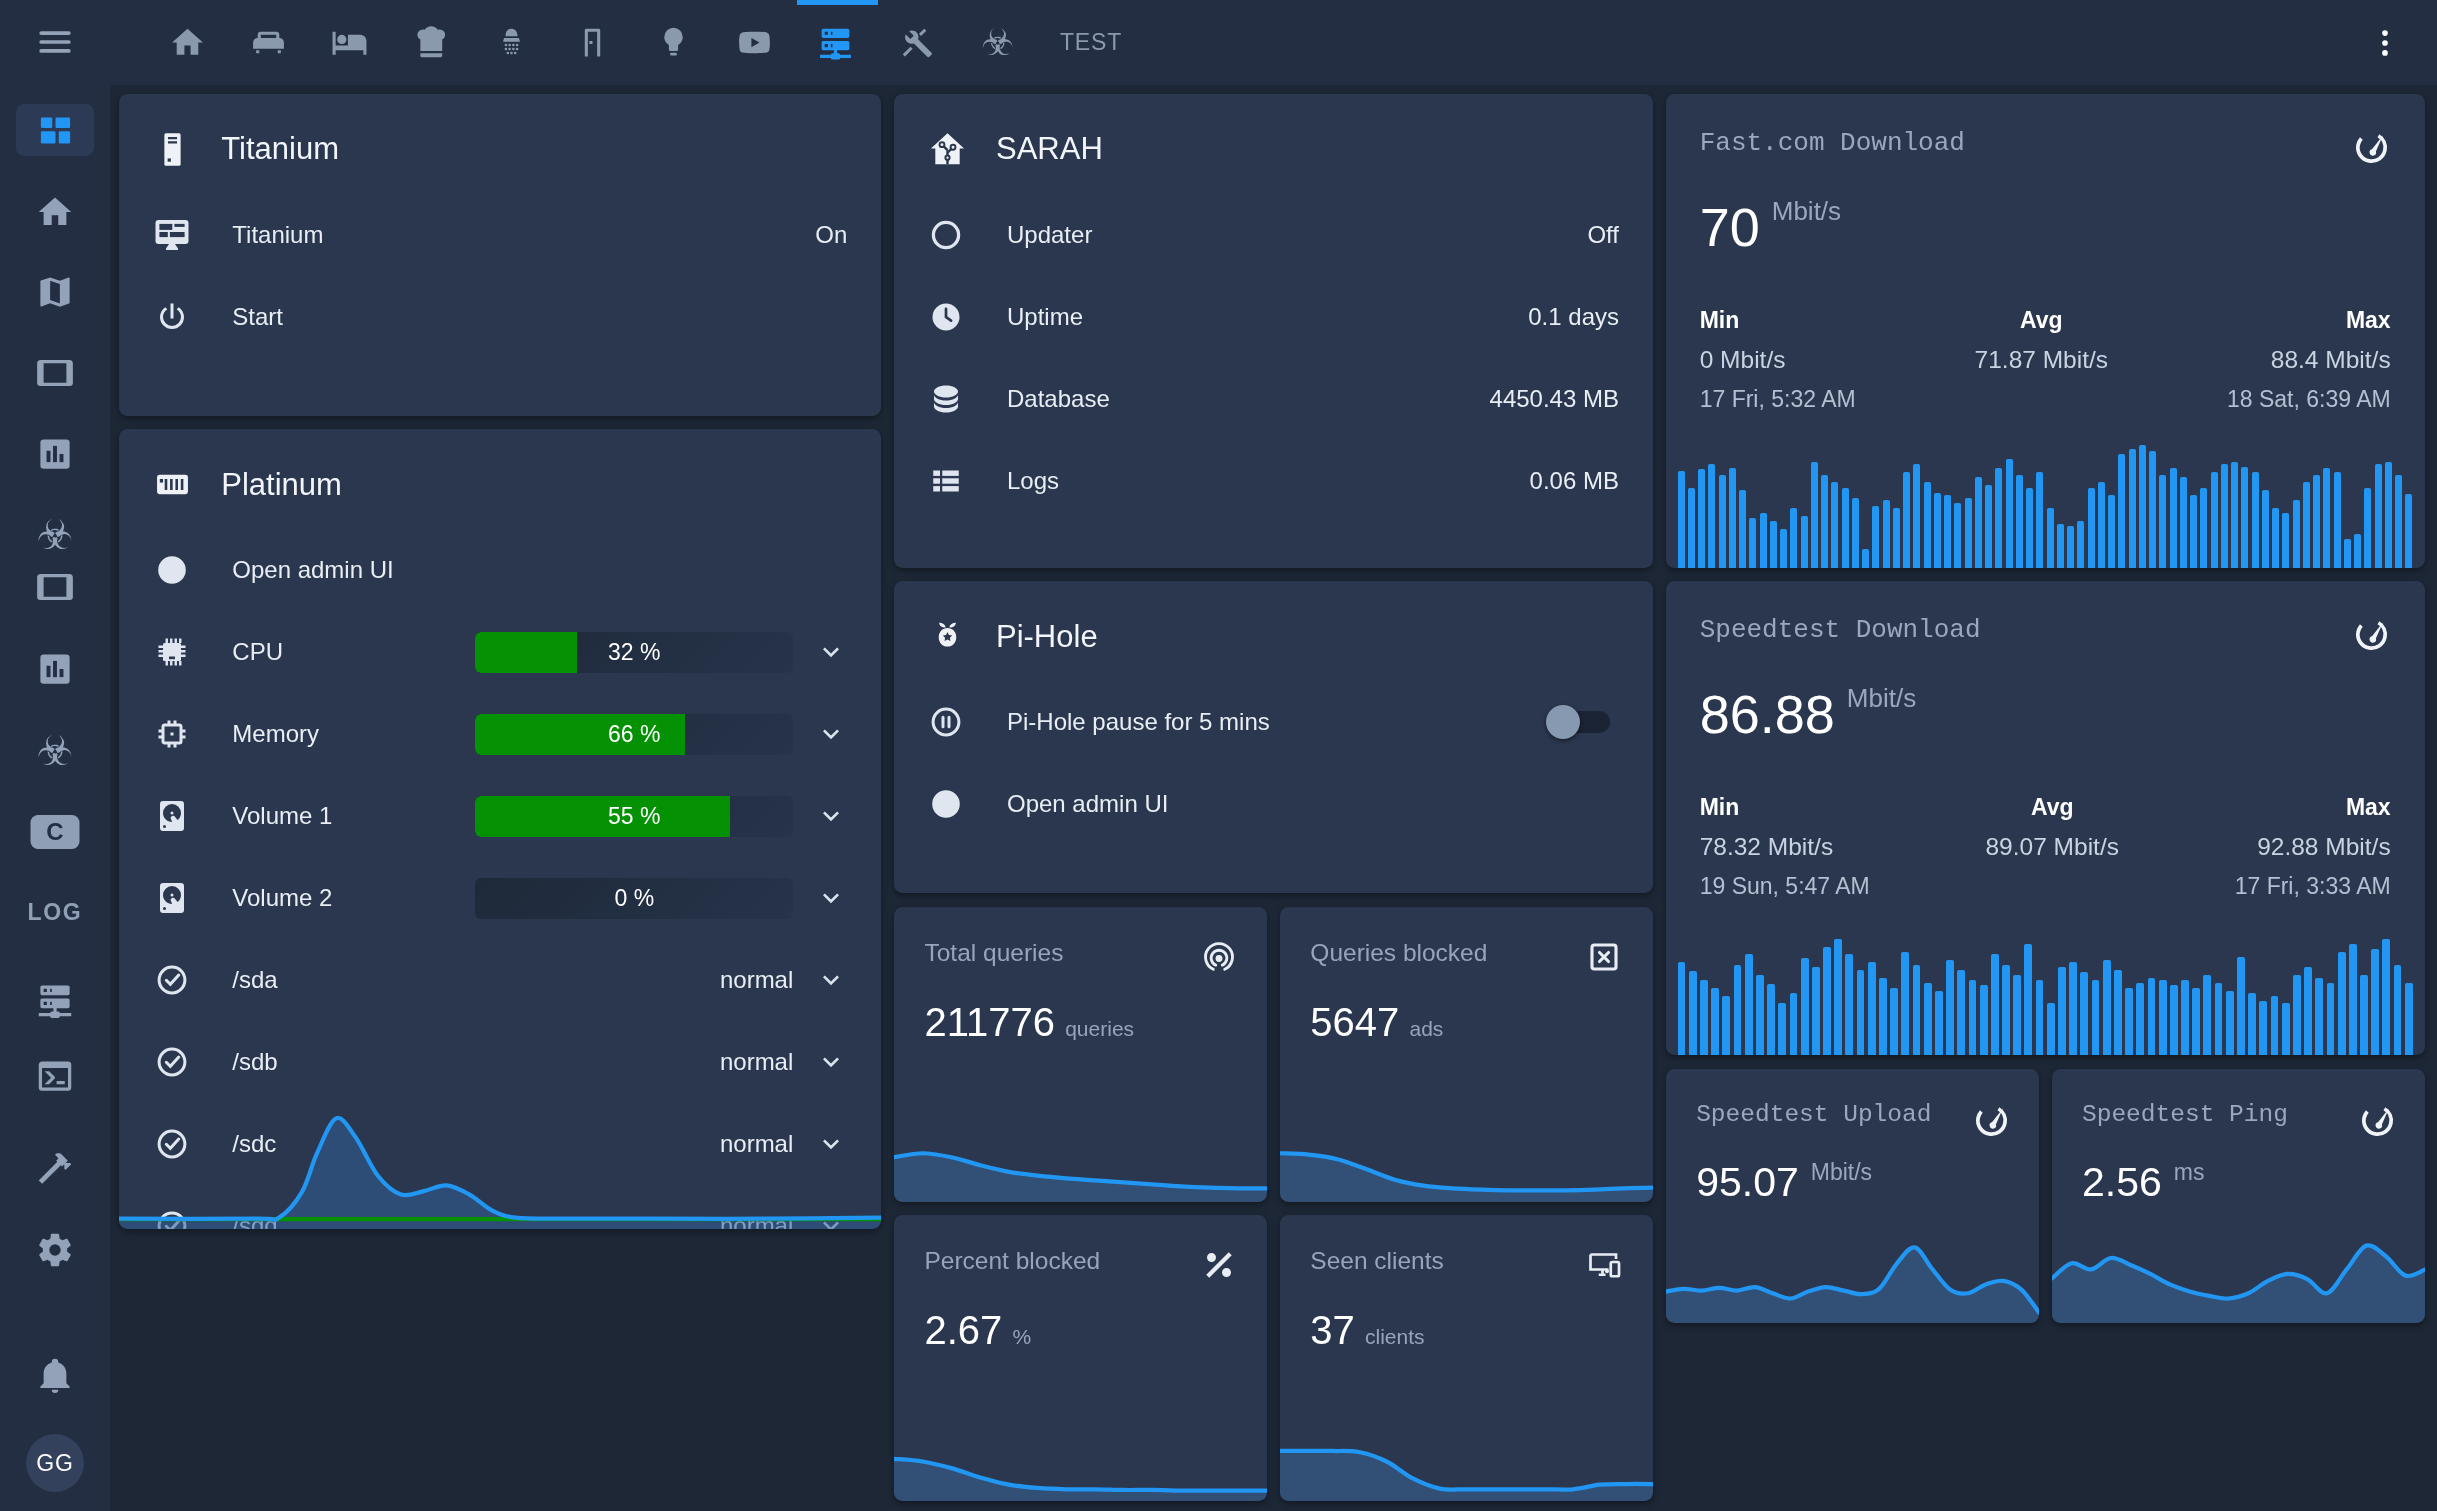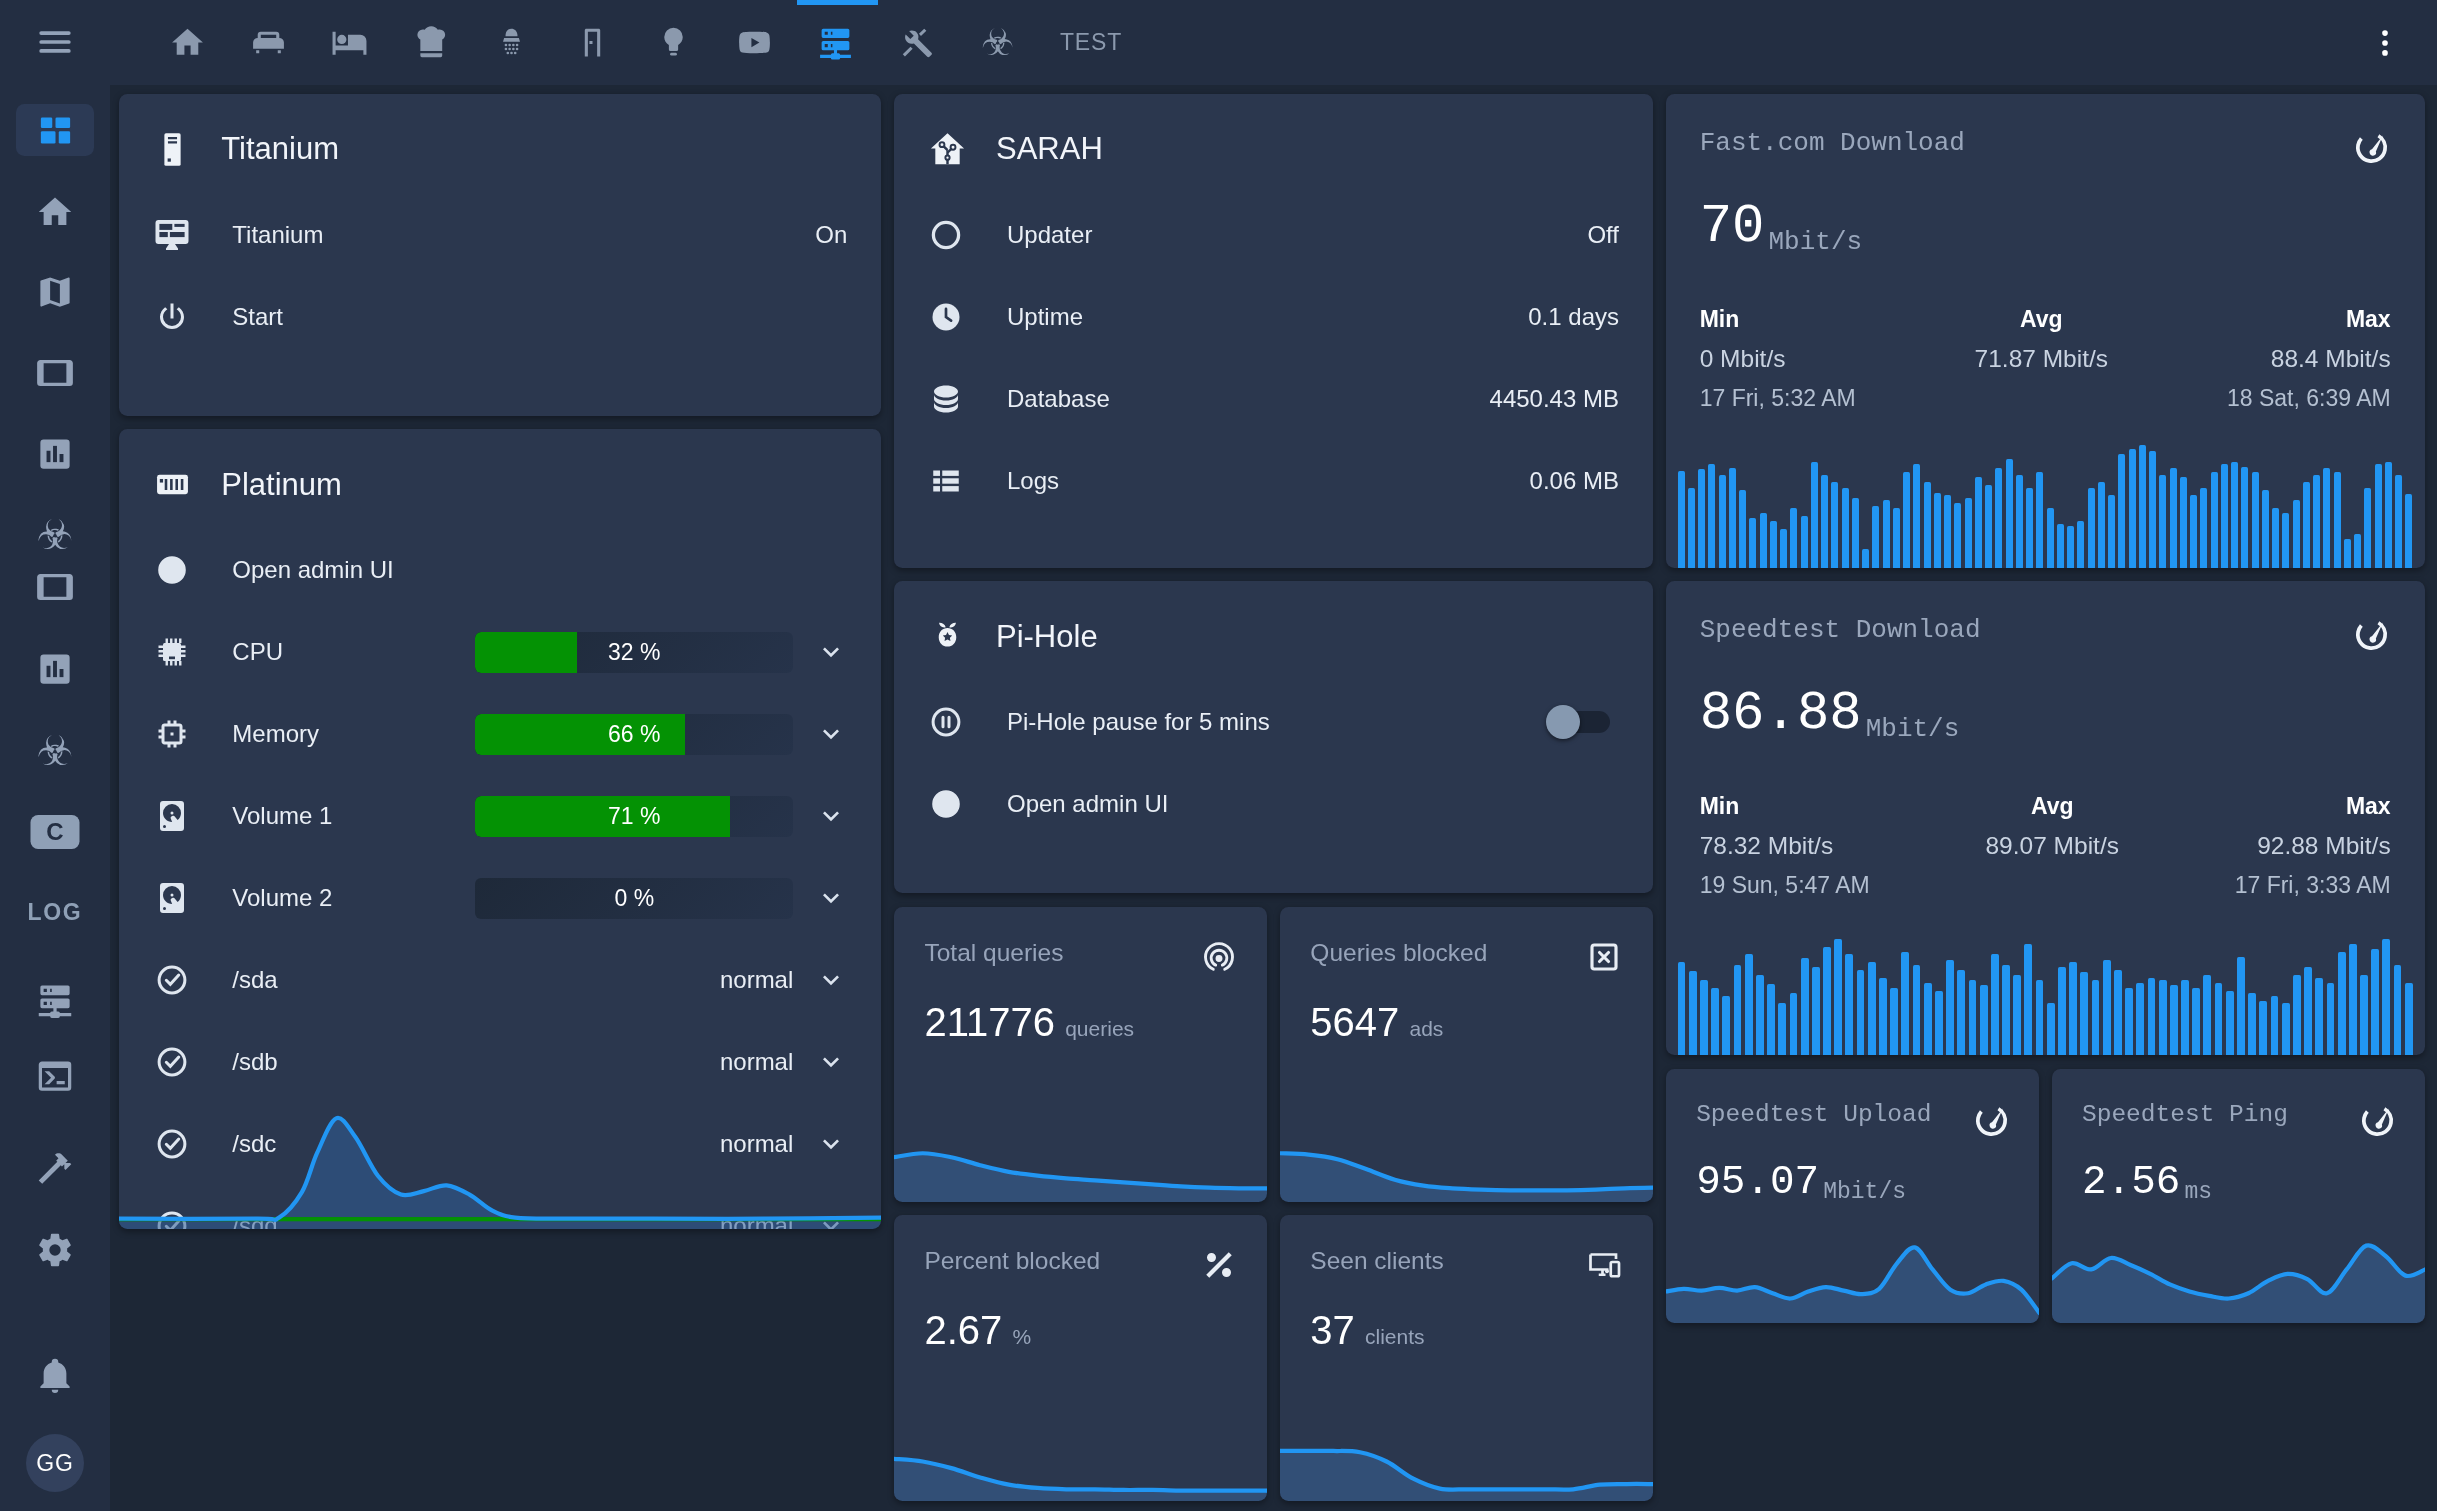--- a/index.html
+++ b/index.html
@@ -88,21 +88,21 @@
   .stat-num { font-size:40px; color:#ffffff; font-weight:400; }
   .stat-unit { font-size:21px; color:#97a4ba; }
   .spark { position:absolute; left:0; right:0; bottom:0; }
   .spark svg { display:block; width:100%; }
 
   
   .speed-head { display:flex; align-items:flex-start; justify-content:space-between; padding:34px 34px 0 34px;font-family:Liberation Mono, monospace; }
   .speed-title { font-size:26px; color:#9aa7bc; }
   .speed-icon { color:#f0f4f9; width:39px; height:39px; }
   .speed-icon svg { width:39px; height:39px; }
-  .speed-val { padding:0 34px; margin-top:29px; display:flex; align-items:flex-end; gap:4px;font-family:Liberation Mono, monospace; }
+  .speed-val { padding:0 34px; margin-top:29px; display:flex; align-items:flex-start; gap:12px; }
   .speed-num { font-size:54px; color:#ffffff; }
   .speed-unit { font-size:26px; color:#9aa7bc; }
   .mm-row { display:flex; justify-content:space-between; padding:0 34px; margin-top:49px; }
   .mm-col { display:flex; flex-direction:column; gap:12px; }
   .mm-col.center { text-align:center; } .mm-col.right { text-align:right; }
   .mm-label { font-size:23px; font-weight:bold; color:#ffffff; }
   .mm-value { font-size:24.5px; color:#c9d3e1; }
   .mm-time { font-size:23px; color:#b4c0d1; }
   .barchart { position:absolute; left:12px; right:12px; bottom:0; display:flex; align-items:flex-end; gap:3.4px; }
   .barchart .bar { flex:1; background:#2196f3; border-radius:1.7px 1.7px 0 0; }
@@ -388,21 +388,21 @@
               </div>
               <div class="erow">
                 <span class="ricon">
                   <svg viewBox="0 0 24 24">
                     <path fill="currentColor" d="M6,2H18A2,2 0 0,1 20,4V20A2,2 0 0,1 18,22H6A2,2 0 0,1 4,20V4A2,2 0 0,1 6,2M12,4A6,6 0 0,0 6,10C6,13.31 8.69,16 12.1,16L11.22,13.77C10.95,13.29 11.11,12.68 11.59,12.4L12.45,11.9C12.93,11.63 13.54,11.79 13.82,12.27L15.74,14.69C17.12,13.59 18,11.9 18,10A6,6 0 0,0 12,4M12,9A1,1 0 0,1 13,10A1,1 0 0,1 12,11A1,1 0 0,1 11,10A1,1 0 0,1 12,9M7,18A1,1 0 0,0 6,19A1,1 0 0,0 7,20A1,1 0 0,0 8,19A1,1 0 0,0 7,18Z"></path>
                   </svg>
                 </span>
                 <span class="rlabel">Volume 1</span>
                 <div class="pbar">
                   <div class="pfill" style="width: 80%; background: rgb(4, 146, 4);"></div>
-                  <div class="ptext">71 %</div>
+                  <div class="ptext">55 %</div>
                 </div>
                 <span class="chev"><svg viewBox="0 0 24 24">
                     <path fill="currentColor" d="M7.41,8.58L12,13.17L16.59,8.58L18,10L12,16L6,10L7.41,8.58Z"></path>
                   </svg></span>
               </div>
               <div class="erow">
                 <span class="ricon">
                   <svg viewBox="0 0 24 24">
                     <path fill="currentColor" d="M6,2H18A2,2 0 0,1 20,4V20A2,2 0 0,1 18,22H6A2,2 0 0,1 4,20V4A2,2 0 0,1 6,2M12,4A6,6 0 0,0 6,10C6,13.31 8.69,16 12.1,16L11.22,13.77C10.95,13.29 11.11,12.68 11.59,12.4L12.45,11.9C12.93,11.63 13.54,11.79 13.82,12.27L15.74,14.69C17.12,13.59 18,11.9 18,10A6,6 0 0,0 12,4M12,9A1,1 0 0,1 13,10A1,1 0 0,1 12,11A1,1 0 0,1 11,10A1,1 0 0,1 12,9M7,18A1,1 0 0,0 6,19A1,1 0 0,0 7,20A1,1 0 0,0 8,19A1,1 0 0,0 7,18Z"></path>
                   </svg>

